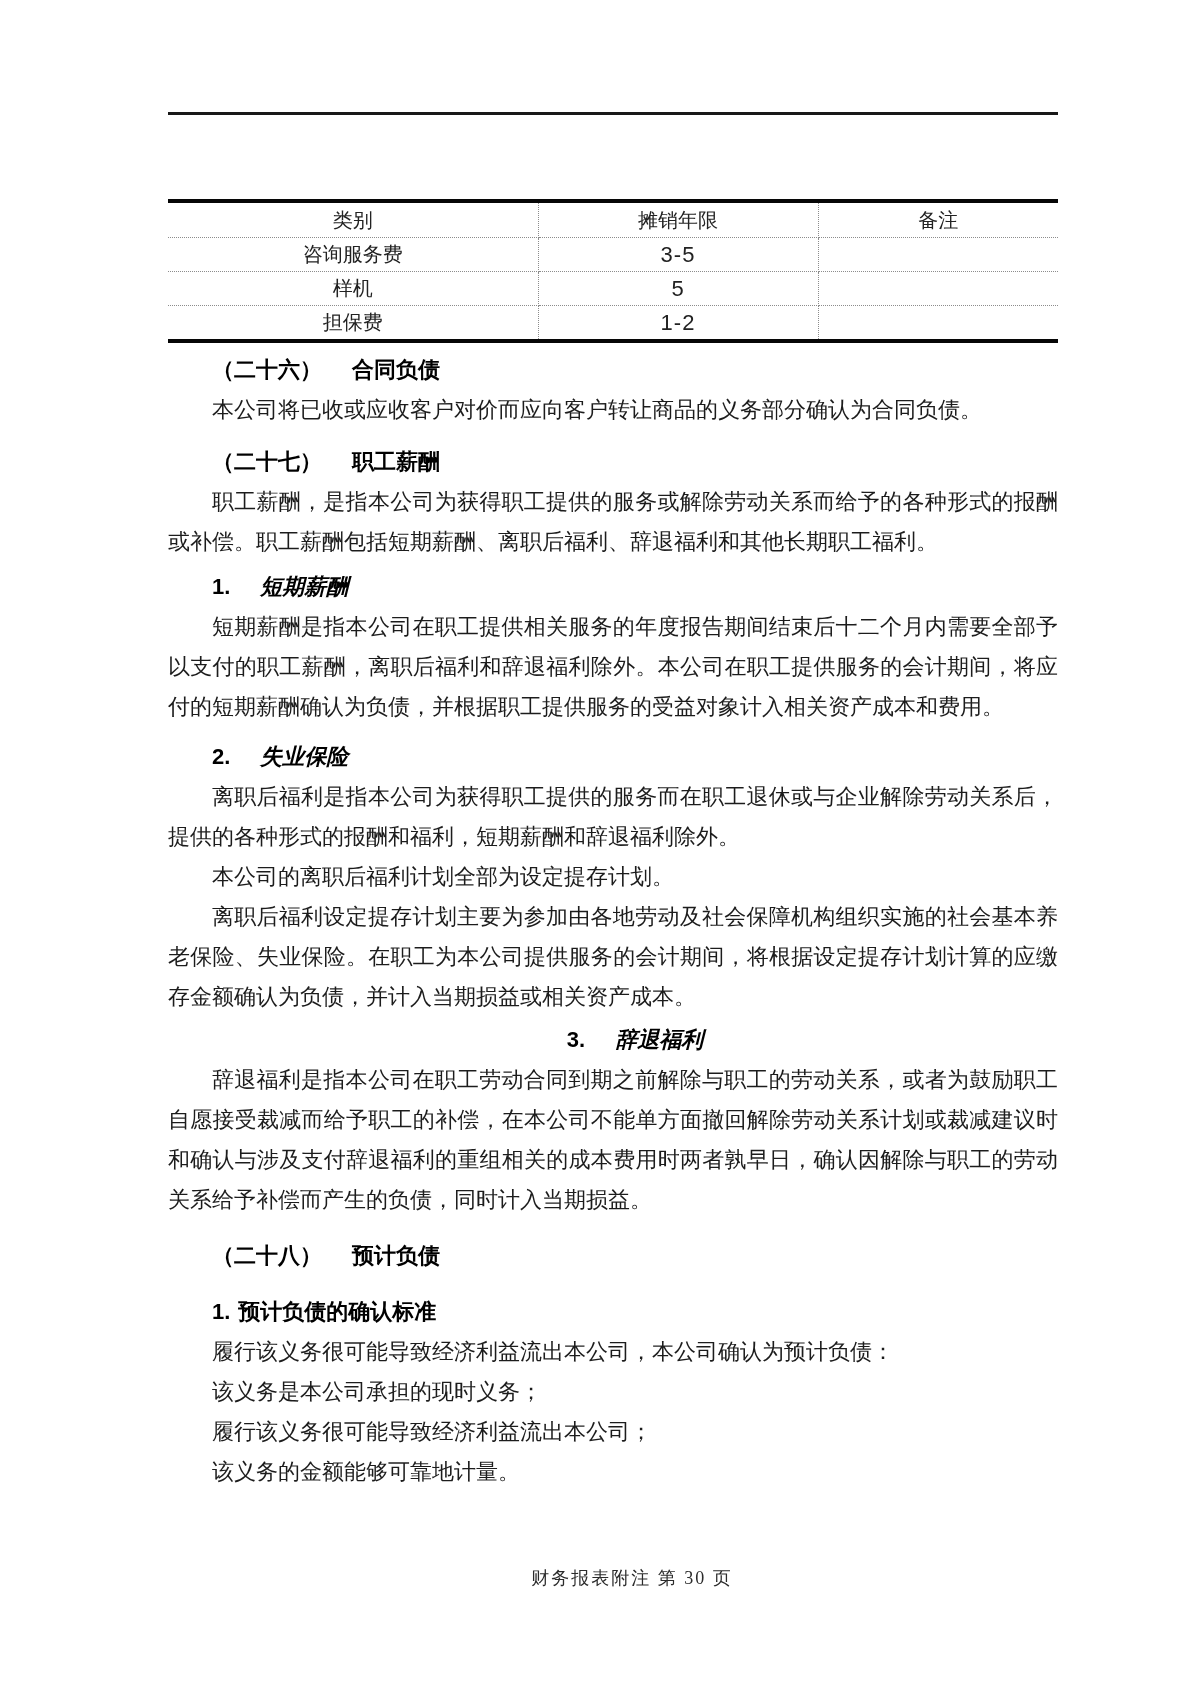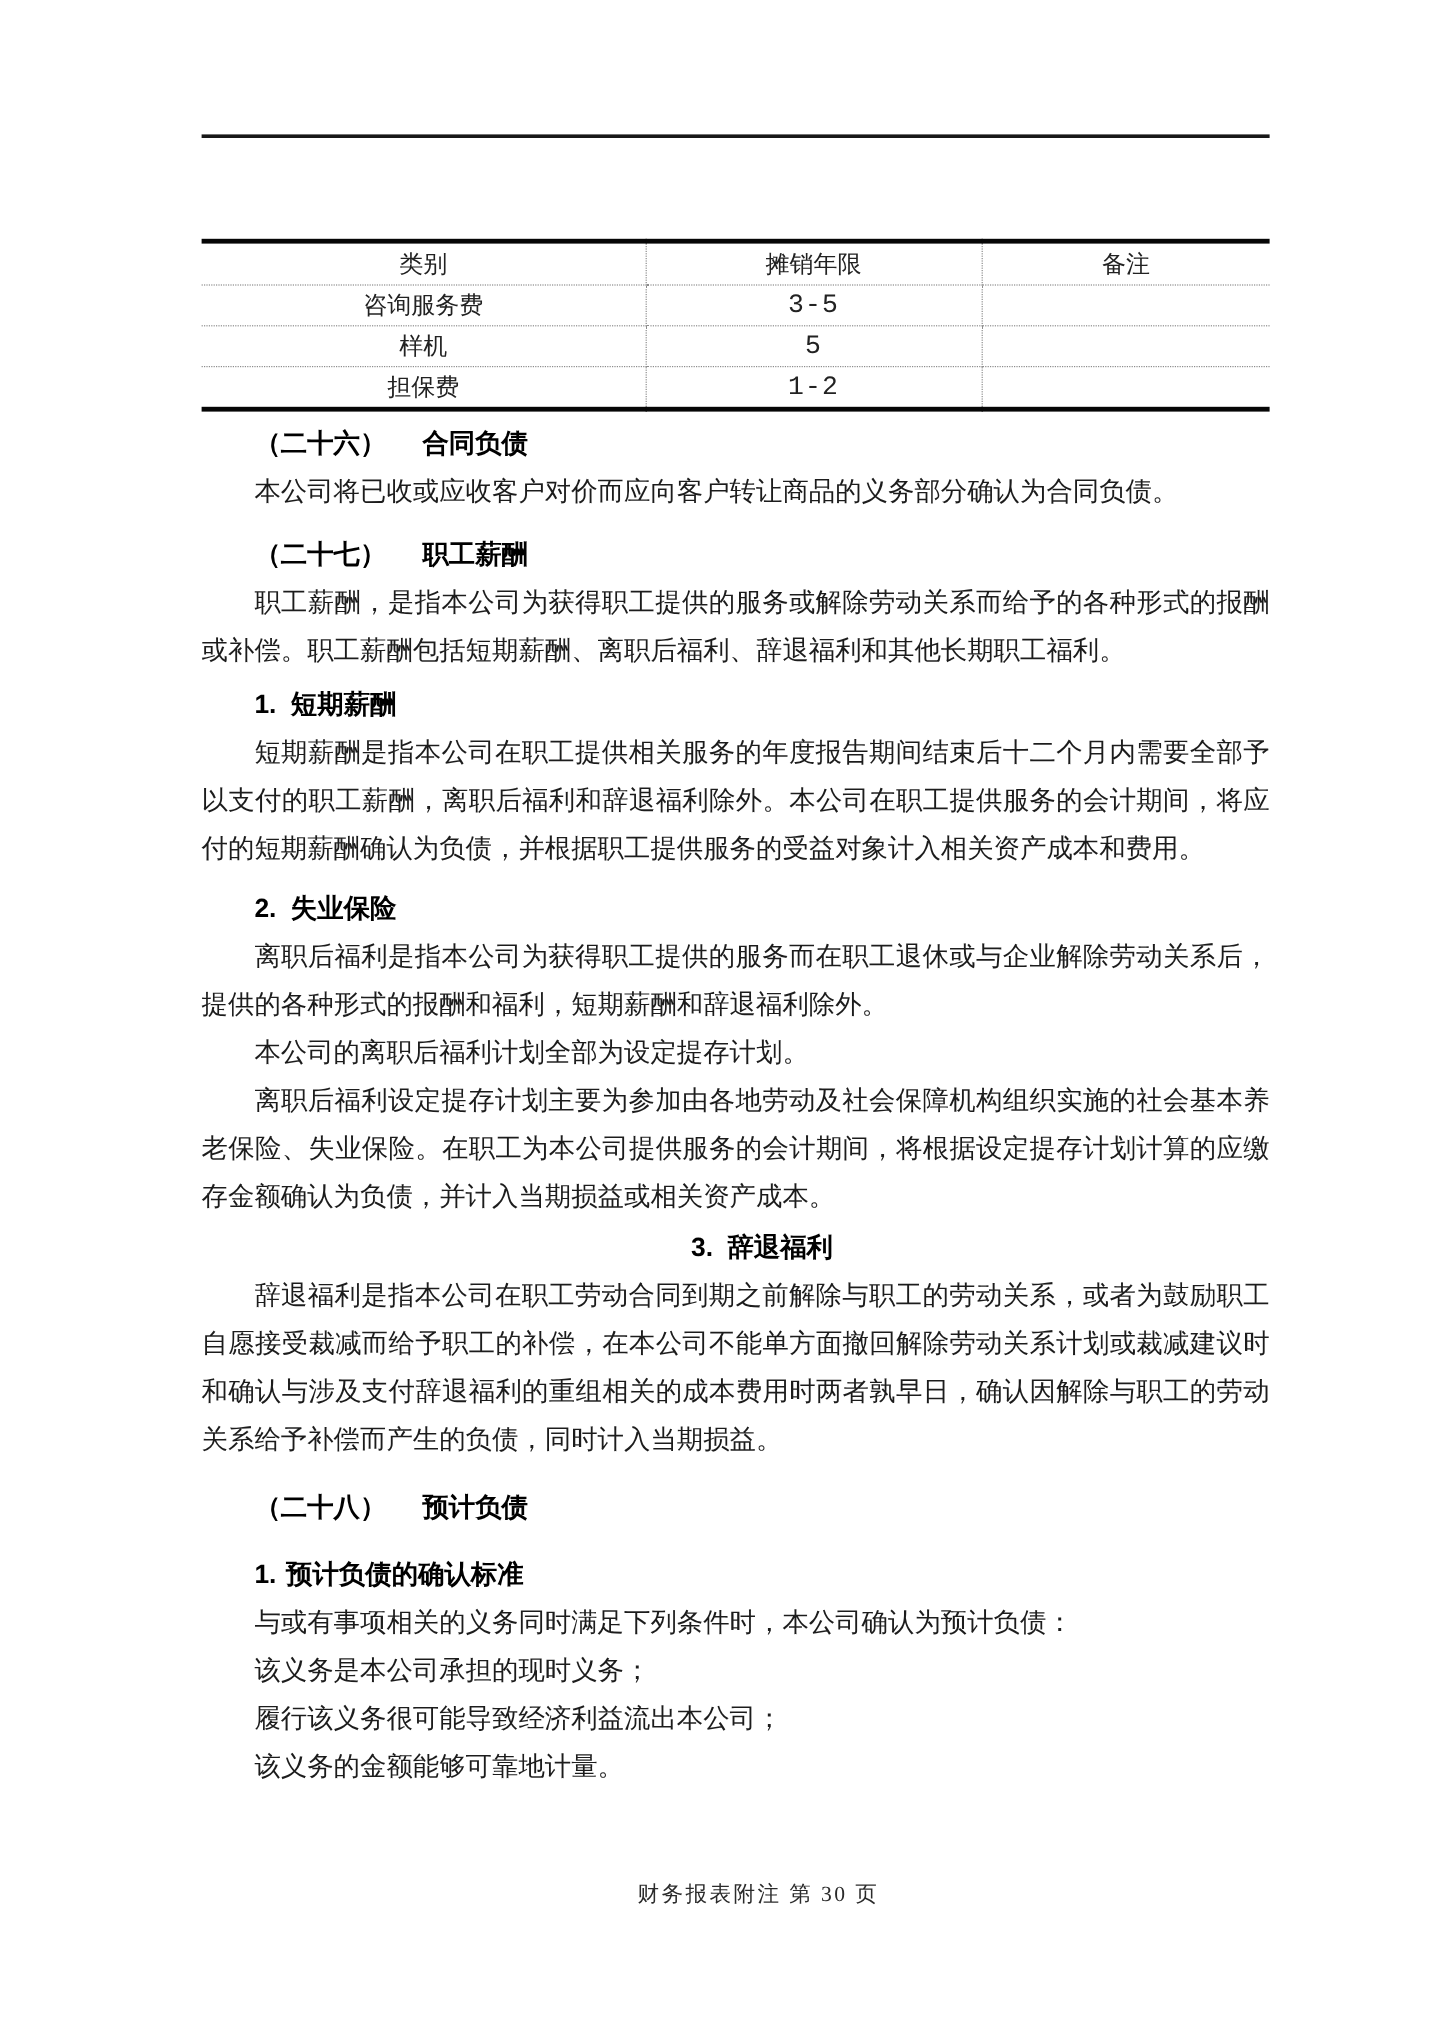--- a/index.html
+++ b/index.html
@@ -28,41 +28,41 @@
     border-top:4px solid #060606;
     border-bottom:4px solid #060606;
     font-size:20px;
   }
   .amort-table th, .amort-table td {
     font-weight:normal; text-align:center;
     padding:0; vertical-align:middle;
     color:#222;
   }
   .amort-table thead th { height:34px; border-bottom:1px dotted #8c8c8c; }
-  .amort-table tbody td { height:33px;font-family:Liberation Mono, monospace; }
+  .amort-table tbody td { height:33px; }
   .amort-table tbody tr.sep td { border-bottom:1px dotted #8c8c8c; }
   .amort-table .cdiv { border-right:1px dotted #8c8c8c; }
   .num-cell { font-family:"Liberation Sans","DejaVu Sans",sans-serif; font-size:22px; letter-spacing:1px; }
 
   
   .content {
     position:absolute; left:168px; top:350px;
     width:890px;
     font-size:22px; line-height:40px;
     text-align:justify;
   }
   .content p { margin:0; text-indent:2em; }
   .sec-h {
     margin:0; text-indent:2em; text-align:left;
     font-family:"Liberation Sans","DejaVu Sans",sans-serif;
     font-weight:700; font-size:22px; line-height:40px;
     color:#000000;
   }
   .h-title    { margin-left:30px; }
-  .h-title-sm { margin-left:12px; }
+  .h-title-sm { margin-left:30px;font-style:italic; }
   .h-title-xs { margin-left:8px; }
   .mt12 { margin-top:12px; }
   .mt10 { margin-top:10px; }
   .mt5  { margin-top:5px; }
   .mt4  { margin-top:4px; }
   .mt3  { margin-top:3px;text-align:center; }
   .mt16 { margin-top:16px; }
   .mt6  { margin-top:6px; }
 
   
@@ -127,21 +127,21 @@
     <p>离职后福利是指本公司为获得职工提供的服务而在职工退休或与企业解除劳动关系后，提供的各种形式的报酬和福利，短期薪酬和辞退福利除外。</p>
     <p class="mt4">本公司的离职后福利计划全部为设定提存计划。</p>
     <p>离职后福利设定提存计划主要为参加由各地劳动及社会保障机构组织实施的社会基本养老保险、失业保险。在职工为本公司提供服务的会计期间，将根据设定提存计划计算的应缴存金额确认为负债，并计入当期损益或相关资产成本。</p>
 
     <h3 class="sec-h mt3"><span>3.</span><span class="h-title-sm">辞退福利</span></h3>
     <p>辞退福利是指本公司在职工劳动合同到期之前解除与职工的劳动关系，或者为鼓励职工自愿接受裁减而给予职工的补偿，在本公司不能单方面撤回解除劳动关系计划或裁减建议时和确认与涉及支付辞退福利的重组相关的成本费用时两者孰早日，确认因解除与职工的劳动关系给予补偿而产生的负债，同时计入当期损益。</p>
 
     <h2 class="sec-h mt16"><span>（二十八）</span><span class="h-title">预计负债</span></h2>
 
     <h3 class="sec-h mt16"><span>1.</span><span class="h-title-xs">预计负债的确认标准</span></h3>
-    <p class="mt16">与或有事项相关的义务同时满足下列条件时，本公司确认为预计负债：</p>
+    <p class="mt16">履行该义务很可能导致经济利益流出本公司，本公司确认为预计负债：</p>
     <p>该义务是本公司承担的现时义务；</p>
     <p class="mt6">履行该义务很可能导致经济利益流出本公司；</p>
     <p>该义务的金额能够可靠地计量。</p>
 
   </div>
 
   <div class="footer">财务报表附注 第 30 页</div>
 
 </div>
 

